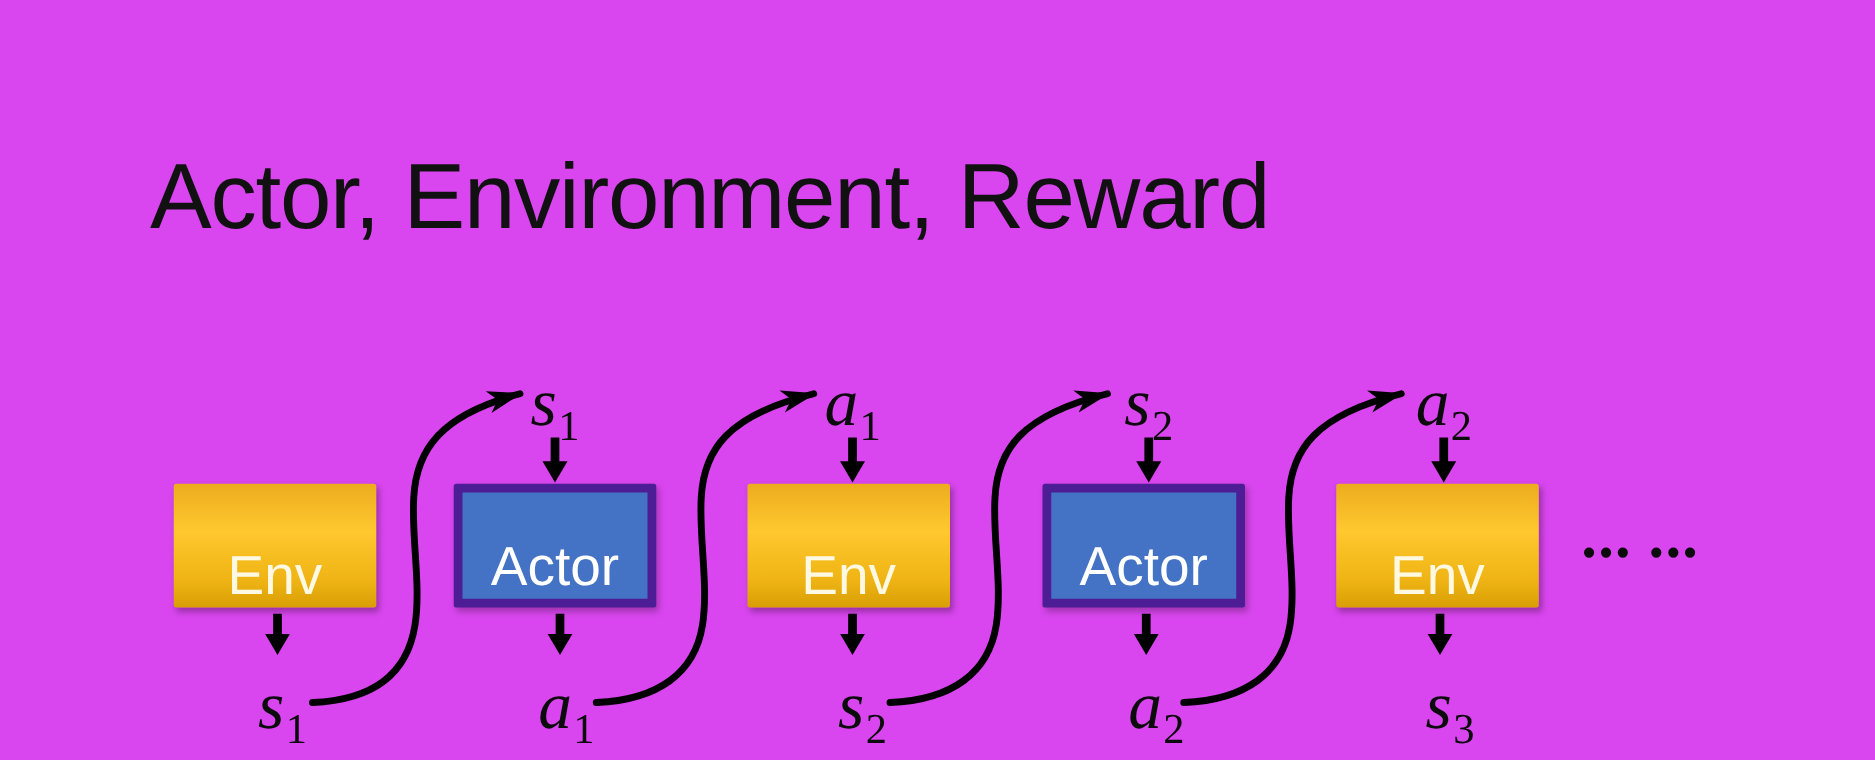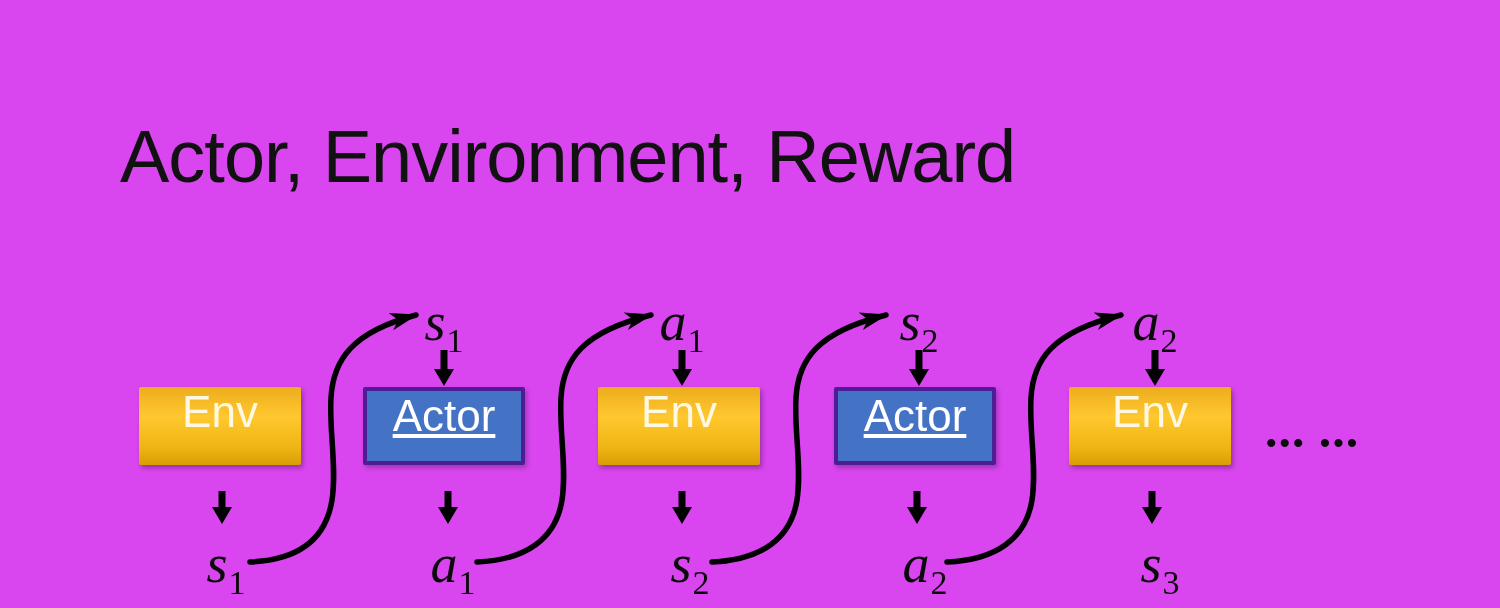--- a/index.html
+++ b/index.html
@@ -25,40 +25,39 @@
   .arrows {
     position: absolute;
     left: 0; top: 0;
     width: 1500px;
     height: 608px;
   }
   .box {
     position: absolute;
     top: 387px;
     width: 162px;
-    height: 78px;
+    height: 99px;
     display: flex;
-    align-items: flex-start;
+    align-items: flex-end;
     justify-content: center;
     font-size: 44px;
     font-weight: 300;
     border-radius: 2px;
   }
   .box.env {
     background: linear-gradient(180deg, #ECAC1E 0%, #FFC82F 38%, #EFB414 78%, #D89E04 100%);
     color: #FFF9E3;
     box-shadow: 2px 3px 5px rgba(0,0,0,0.30);
   }
   .box.actor {
     background: #4472C4;
-    border: 4px solid #4c1d95;
+    border: 7px solid #4c1d95;
     color: #FFFFFF;
     box-sizing: border-box;
     box-shadow: 2px 3px 5px rgba(0,0,0,0.25);
-    text-decoration: underline;
   }
   .mlabel {
     position: absolute;
     transform: translateX(-50%);
     font-family: "Liberation Serif", serif;
     font-style: italic;
     font-size: 54px;
     line-height: 84px;
     color: #0b0b0b;
     white-space: nowrap;

